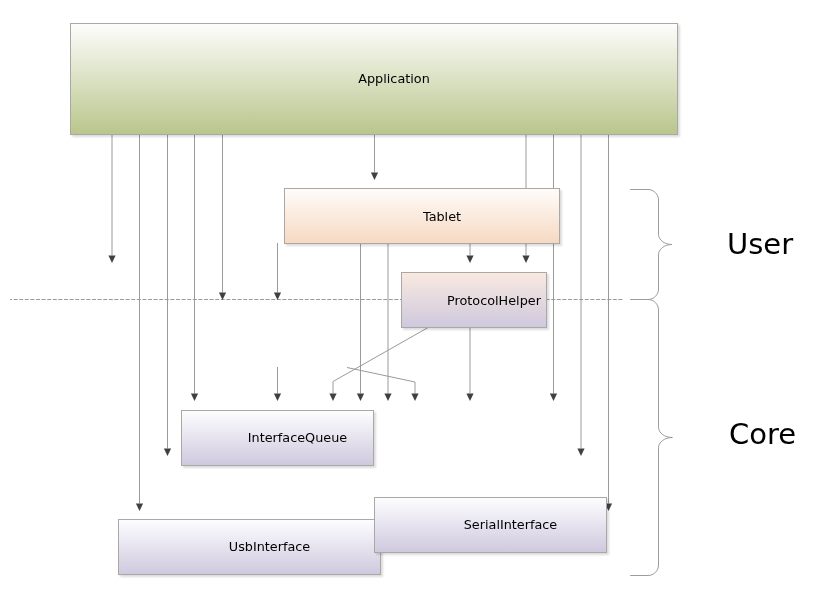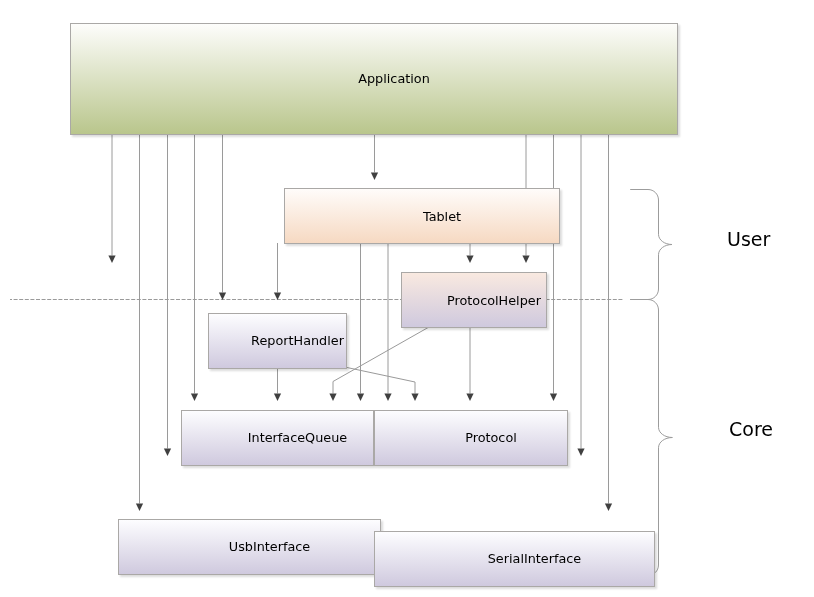--- a/index.html
+++ b/index.html
@@ -10,21 +10,21 @@
         display:flex;align-items:center;justify-content:center;
         font-size:12.8px;color:#000000;letter-spacing:0;white-space:nowrap;
         box-shadow:2px 2px 2px rgba(0,0,0,0.14);padding-left:40px;}
   .node>span{position:relative;top:-0.2px;}
   .node.lower>span{top:0.8px;}
   .g-green{background:linear-gradient(180deg,#fdfdfb 0%,#b9c68c 100%);}
   .g-orange{background:linear-gradient(180deg,#fffcfa 0%,#f6d9c2 100%);margin-left:48px;}
   .g-peach{background:linear-gradient(180deg,#f9e9e0 0%,#cfc9de 100%);}
   .g-lav{background:linear-gradient(180deg,#fdfdff 0%,#cfc9de 100%);}
   svg.wires{position:absolute;left:0;top:0;width:814px;height:597px;pointer-events:none;}
-  .lbl{position:absolute;font-size:19px;color:#000;line-height:1;}
+  .lbl{position:absolute;font-size:29px;color:#000;line-height:1;}
 </style>
 </head>
 <body>
 
 <div id="stage">
   <svg class="wires" viewBox="0 0 814 597" shape-rendering="geometricPrecision">
       <path d="M 10 299.5 L 623 299.5" stroke="#9a9a9a" stroke-width="1" fill="none" stroke-dasharray="4 1.6" stroke-dashoffset="2"></path>
       <path d="M 112 134 L 112 255.4" stroke="#9a9a9a" stroke-width="1" fill="none"></path>
       <path d="M 108.4 255.4 L 115.6 255.4 L 112.0 263.0 Z" fill="#404040"></path>
       <path d="M 139.5 134 L 139.5 503.4" stroke="#9a9a9a" stroke-width="1" fill="none"></path>
@@ -66,30 +66,24 @@
   </svg>
   <div class="node g-green" style="left:70px;top:23px;width:608px;height:112px">
       <span>Application</span>
     </div>
   <div class="node g-orange lower" style="left:236px;top:188px;width:276px;height:56px">
       <span>Tablet</span>
     </div>
   <div class="node g-peach lower" style="left:401px;top:272px;width:146px;height:56px">
       <span>ProtocolHelper</span>
     </div>
-  <div class="node g-lav" style="left:208px;top:313px;width:139px;height:56px">
-      <span>ReportHandler</span>
-    </div>
   <div class="node g-lav" style="left:181px;top:410px;width:193px;height:56px">
       <span>InterfaceQueue</span>
-    </div>
-  <div class="node g-lav" style="left:374px;top:410px;width:194px;height:56px">
-      <span>Protocol</span>
     </div>
   <div class="node g-lav" style="left:118px;top:519px;width:263px;height:56px">
       <span>UsbInterface</span>
     </div>
-  <div class="node g-lav" style="left:374px;top:531px;width:281px;height:56px">
+  <div class="node g-lav" style="left:374px;top:497px;width:233px;height:56px">
       <span>SerialInterface</span>
     </div>
   <div class="lbl" style="left:727px;top:230px">User</div>
   <div class="lbl" style="left:729px;top:420px">Core</div>
 </div>
 
 </body></html>

